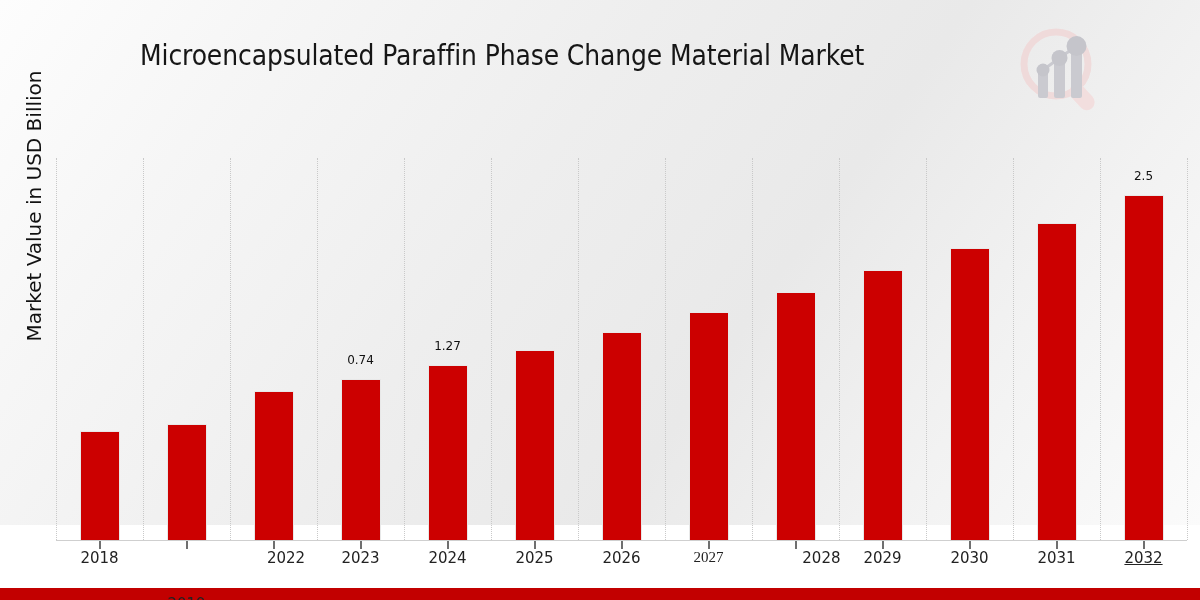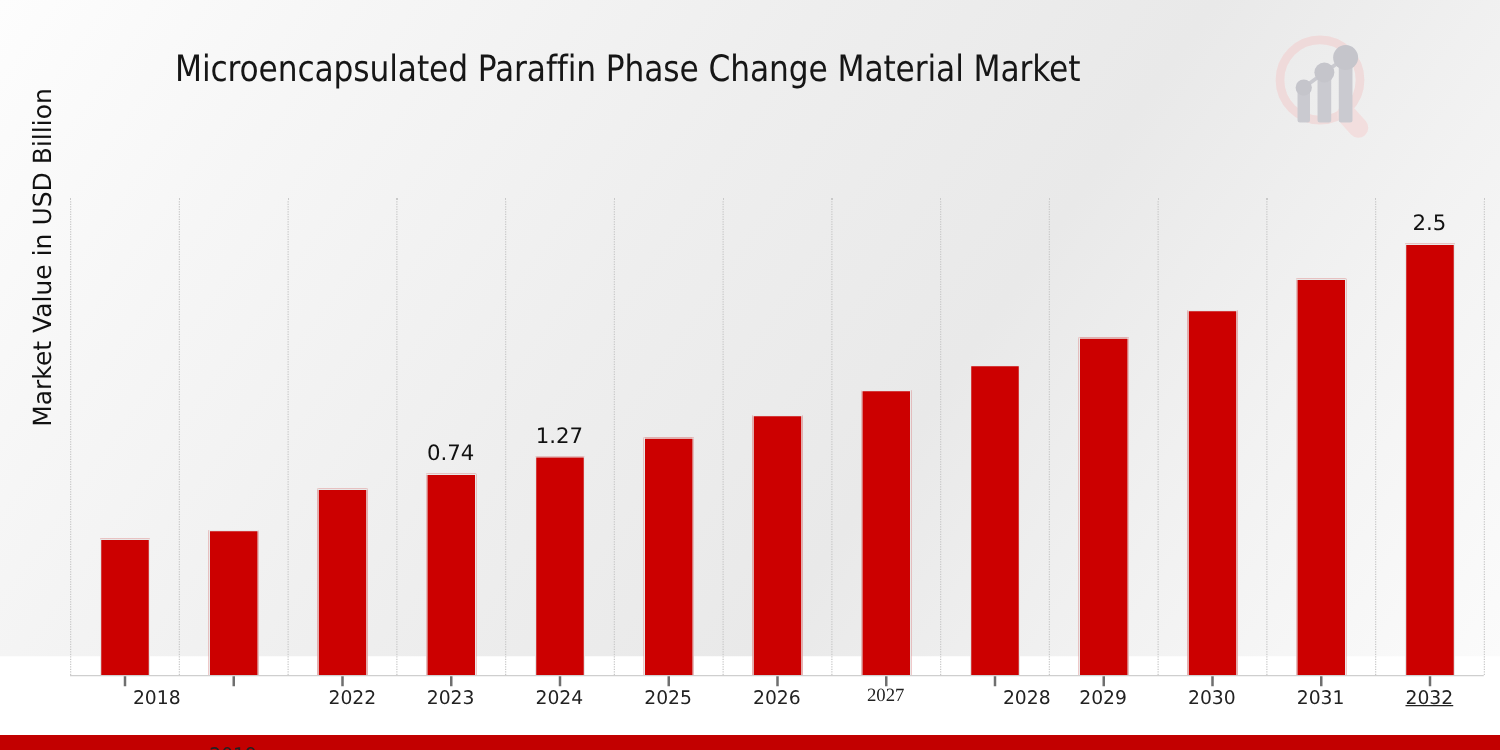--- a/index.html
+++ b/index.html
@@ -112,21 +112,21 @@
     border-top: 1px solid #e8e8e8;
     border-left: 1px solid #e8e8e8;
     border-right: 1px solid #e8e8e8;
     box-sizing: border-box;
   }
 
   .bar-label {
     position: absolute;
     width: 80px;
     text-align: center;
-    font-size: 17px;
+    font-size: 12px;
     color: #111111;
     white-space: nowrap;
   }
 
   .x-tick-label {
     position: absolute;
     top: 549px;
     width: 90px;
     text-align: center;
     font-size: 15px;
@@ -199,25 +199,25 @@
       <div class="bar" title="2030: 2.12" style="left: 893.5px; height: 292.361px; background: rgb(204, 0, 0);"></div>
       <div class="bar" title="2031: 2.3" style="left: 980.5px; height: 317.184px; background: rgb(204, 0, 0);"></div>
       <div class="bar" title="2032: 2.5" style="left: 1067.5px; height: 344.765px; background: rgb(204, 0, 0);"></div>
     </div>
 
   <div id="axis-line"></div>
 
   <div id="footer-bar"></div>
 
 <div class="tick-mark" style="left: 98.5px;"></div>
-    <div class="x-tick-label" style="left: 54.5px; text-align: right;">2018</div>
+    <div class="x-tick-label" style="left: 54.5px;">2018</div>
     <div class="tick-mark" style="left: 185.5px;"></div>
     <div class="x-tick-label" style="left: 141.5px; margin-top: 46px;">2019</div>
     <div class="tick-mark" style="left: 272.5px;"></div>
-    <div class="x-tick-label" style="left: 211px; text-align: right;">2022</div>
+    <div class="x-tick-label" style="left: 241px;">2022</div>
     <div class="bar-label" style="left: 320.5px; top: 352.65px;">0.74</div>
     <div class="tick-mark" style="left: 359.5px;"></div>
     <div class="x-tick-label" style="left: 315.5px;">2023</div>
     <div class="bar-label" style="left: 407.5px; top: 338.859px;">1.27</div>
     <div class="tick-mark" style="left: 446.5px;"></div>
     <div class="x-tick-label" style="left: 402.5px;">2024</div>
     <div class="tick-mark" style="left: 533.5px;"></div>
     <div class="x-tick-label" style="left: 489.5px;">2025</div>
     <div class="tick-mark" style="left: 620.5px;"></div>
     <div class="x-tick-label" style="left: 576.5px;">2026</div>

